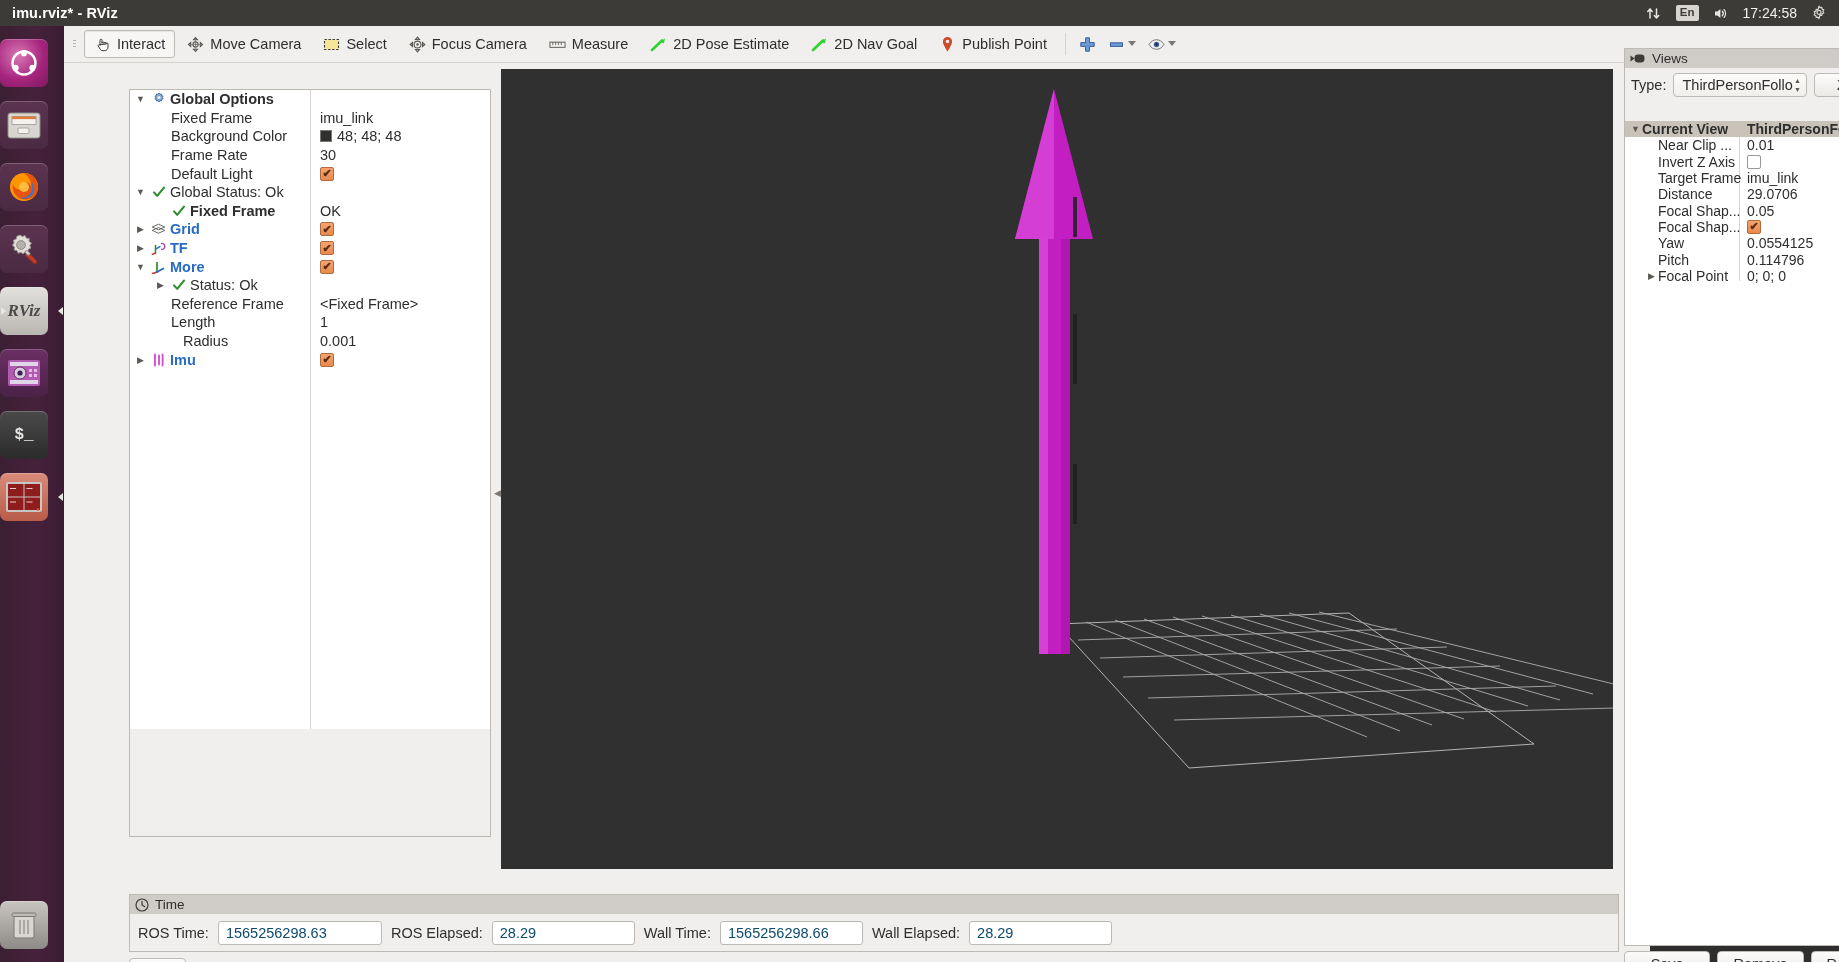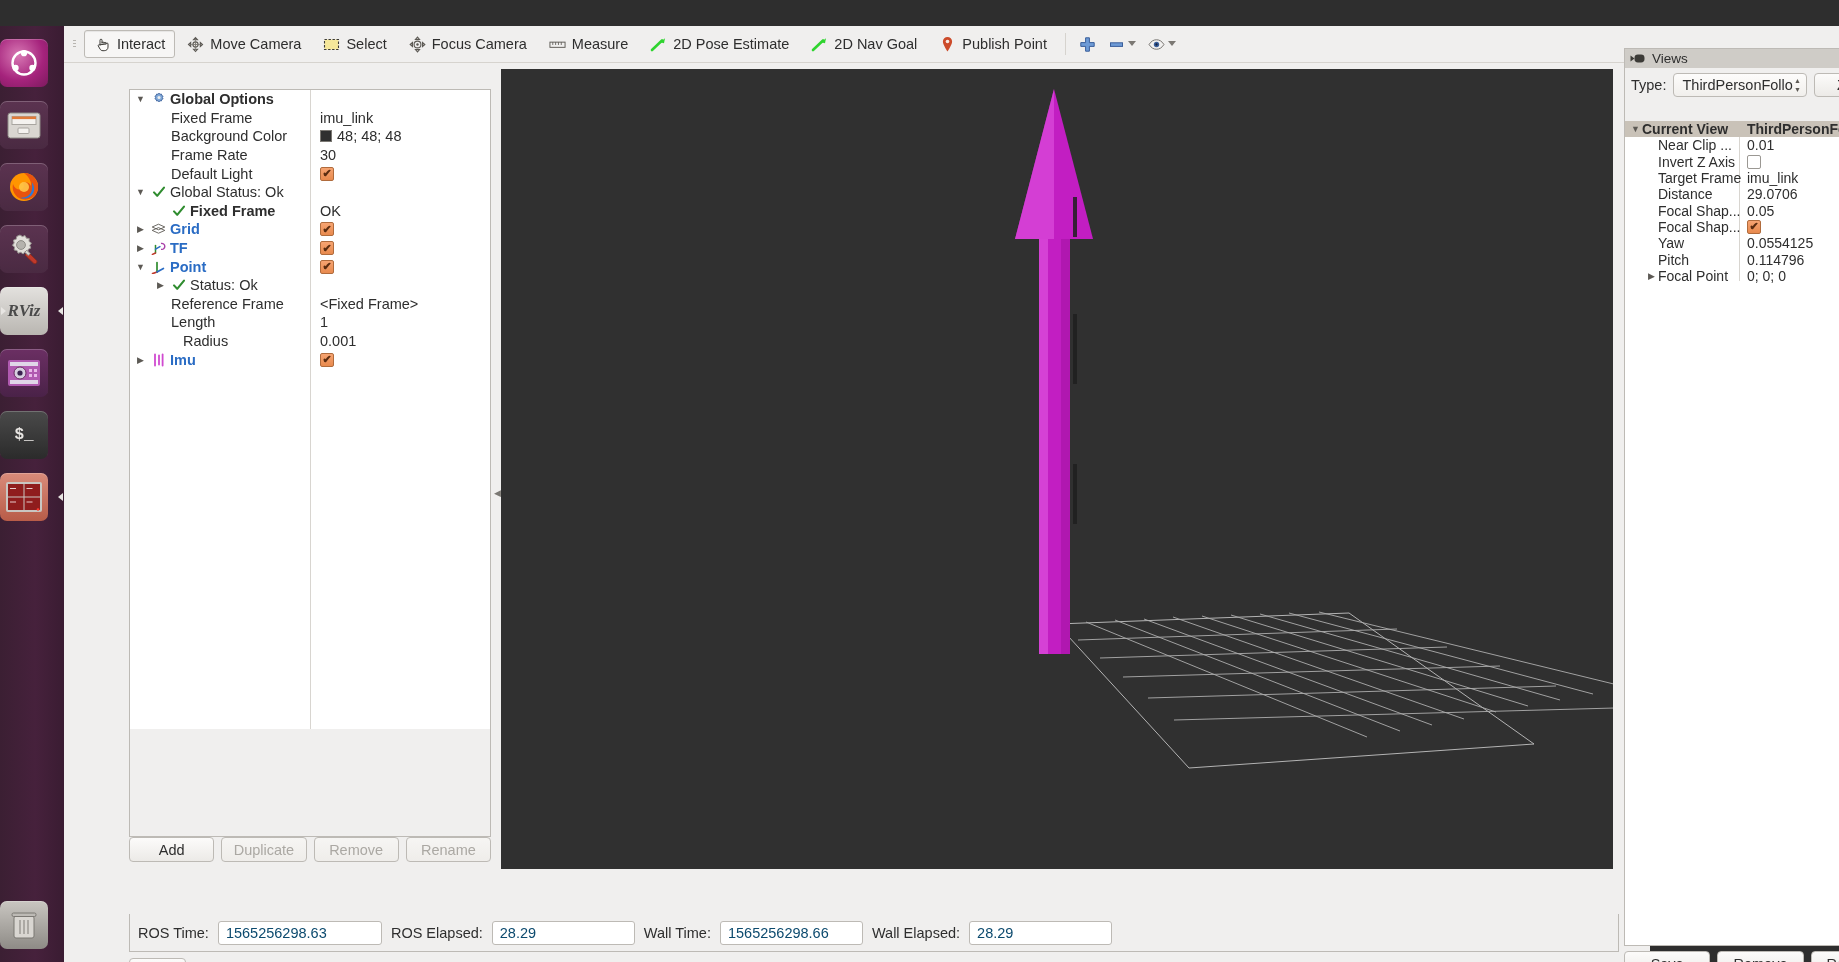--- a/index.html
+++ b/index.html
@@ -168,20 +168,45 @@
   #status-text { font-size: 14px; color: #2e2e2e; }
   #status-text b { font-weight: bold; }
 
   svg { display: block; }
 </style>
 </head>
 <body>
 
 <div id="app">
 
+  <div id="unity-panel">
+    <div id="window-title">imu.rviz* - RViz</div>
+    <div id="tray">
+      <div class="tray-ico">
+        <svg width="15" height="15" viewBox="0 0 15 15">
+          <path d="M4 12V3M4 3L1.8 5.4M4 3l2.2 2.4" stroke="#e8e6e3" stroke-width="1.5" fill="none" stroke-linecap="round"></path>
+          <path d="M10.5 3v9m0 0l2.2-2.4M10.5 12L8.3 9.6" stroke="#e8e6e3" stroke-width="1.5" fill="none" stroke-linecap="round"></path>
+        </svg>
+      </div>
+      <div class="kbd-badge">En</div>
+      <div class="tray-ico">
+        <svg width="16" height="15" viewBox="0 0 16 15">
+          <path d="M2 5.6h2.4L7.4 3v9L4.4 9.4H2z" fill="#e8e6e3"></path>
+          <path d="M9.3 5.2a3.4 3.4 0 010 4.6M11.1 3.6a6 6 0 010 7.8" stroke="#e8e6e3" stroke-width="1.3" fill="none" stroke-linecap="round"></path>
+        </svg>
+      </div>
+      <div id="tray-clock">17:24:58</div>
+      <div class="tray-ico">
+        <svg width="16" height="16" viewBox="0 0 16 16">
+          <path d="M8 1.2l1 1.5 1.8-.4.3 1.8 1.7.7-.9 1.6.9 1.6-1.7.7-.3 1.8-1.8-.4L8 13.6l-1-1.5-1.8.4-.3-1.8-1.7-.7.9-1.6-.9-1.6 1.7-.7.3-1.8 1.8.4z" fill="none" stroke="#d8d5d0" stroke-width="1.2" stroke-linejoin="round"></path>
+          <circle cx="8" cy="7.4" r="2" fill="none" stroke="#d8d5d0" stroke-width="1.2"></circle>
+        </svg>
+      </div>
+    </div>
+  </div>
 
   <div id="launcher">
 
     <div class="l-item">
       <div class="l-icon ic-ubuntu">
         <svg width="30" height="30" viewBox="0 0 30 30">
           <circle cx="15" cy="15" r="11.5" fill="none" stroke="#ffffff" stroke-width="2.4"></circle>
           <circle cx="15" cy="5.2" r="3.1" fill="#ffffff"></circle>
           <circle cx="6.6" cy="19.9" r="3.1" fill="#ffffff"></circle>
           <circle cx="23.4" cy="19.9" r="3.1" fill="#ffffff"></circle>
@@ -545,21 +570,21 @@
                 <span class="twisty">▼</span>
                 <span class="t-item-icon">
                   <svg width="15" height="14" viewBox="0 0 15 14">
                     <g stroke-width="1.7" fill="none" stroke-linecap="round">
                       <path d="M6 12V2.5" stroke="#2f8c2f"></path>
                       <path d="M6 12L1.6 13.6" stroke="#c0392b"></path>
                       <path d="M6 12l6.4-3.6" stroke="#2a6cc4"></path>
                     </g>
                   </svg>
                 </span>
-                <span class="t-blue">Point</span>
+                <span class="t-blue">More</span>
               </div>
               <div class="tval">
                 <span class="cbx">✔</span>
               </div>
             </div>
             <div class="trow">
               <div class="tname" style="padding-left: 24px;">
                 <span class="twisty">▶</span>
                 <span class="t-item-icon">
                   <svg width="14" height="14" viewBox="0 0 14 14">
@@ -615,26 +640,20 @@
               </div>
               <div class="tval">
                 <span class="cbx">✔</span>
               </div>
             </div>
           </div>
       </div>
 
       <div id="displays-empty"></div>
 
-      <div id="displays-buttons">
-        <div class="btn">Add</div>
-        <div class="btn disabled">Duplicate</div>
-        <div class="btn disabled">Remove</div>
-        <div class="btn disabled">Rename</div>
-      </div>
     </div>
 
     <div id="collapse-handle">◀</div>
 
     <div id="view3d">
       <svg width="1112" height="800" viewBox="0 0 1112 800">
         <rect width="1112" height="800" fill="#303030"></rect>
 
         <g stroke="#b9b9b9" stroke-width="0.9" fill="none" opacity="0.92">
           <path d="M556 555 L848 544 L1033 675 L688 699 Z" stroke="#cfcfcf"></path>
@@ -790,20 +809,29 @@
       </div>
 
       <div id="views-buttons">
         <div class="btn">Save</div>
         <div class="btn">Remove</div>
         <div class="btn">Rename</div>
       </div>
     </div>
 
     <div id="time-panel">
+      <div class="panel-title" id="time-title">
+        <span>
+          <svg width="14" height="14" viewBox="0 0 14 14">
+            <circle cx="7" cy="7" r="6" fill="none" stroke="#3c3b37" stroke-width="1.2"></circle>
+            <path d="M7 3.4V7l2.6 1.6" stroke="#3c3b37" stroke-width="1.2" fill="none" stroke-linecap="round"></path>
+          </svg>
+        </span>
+        <span>Time</span>
+      </div>
       <div id="time-body">
         <span class="tlabel">ROS Time:</span>
         <div class="tfield" style="width:164px">1565256298.63</div>
         <span class="tlabel">ROS Elapsed:</span>
         <div class="tfield" style="width:143px">28.29</div>
         <span class="tlabel">Wall Time:</span>
         <div class="tfield" style="width:143px">1565256298.66</div>
         <span class="tlabel">Wall Elapsed:</span>
         <div class="tfield" style="width:143px">28.29</div>
       </div>

